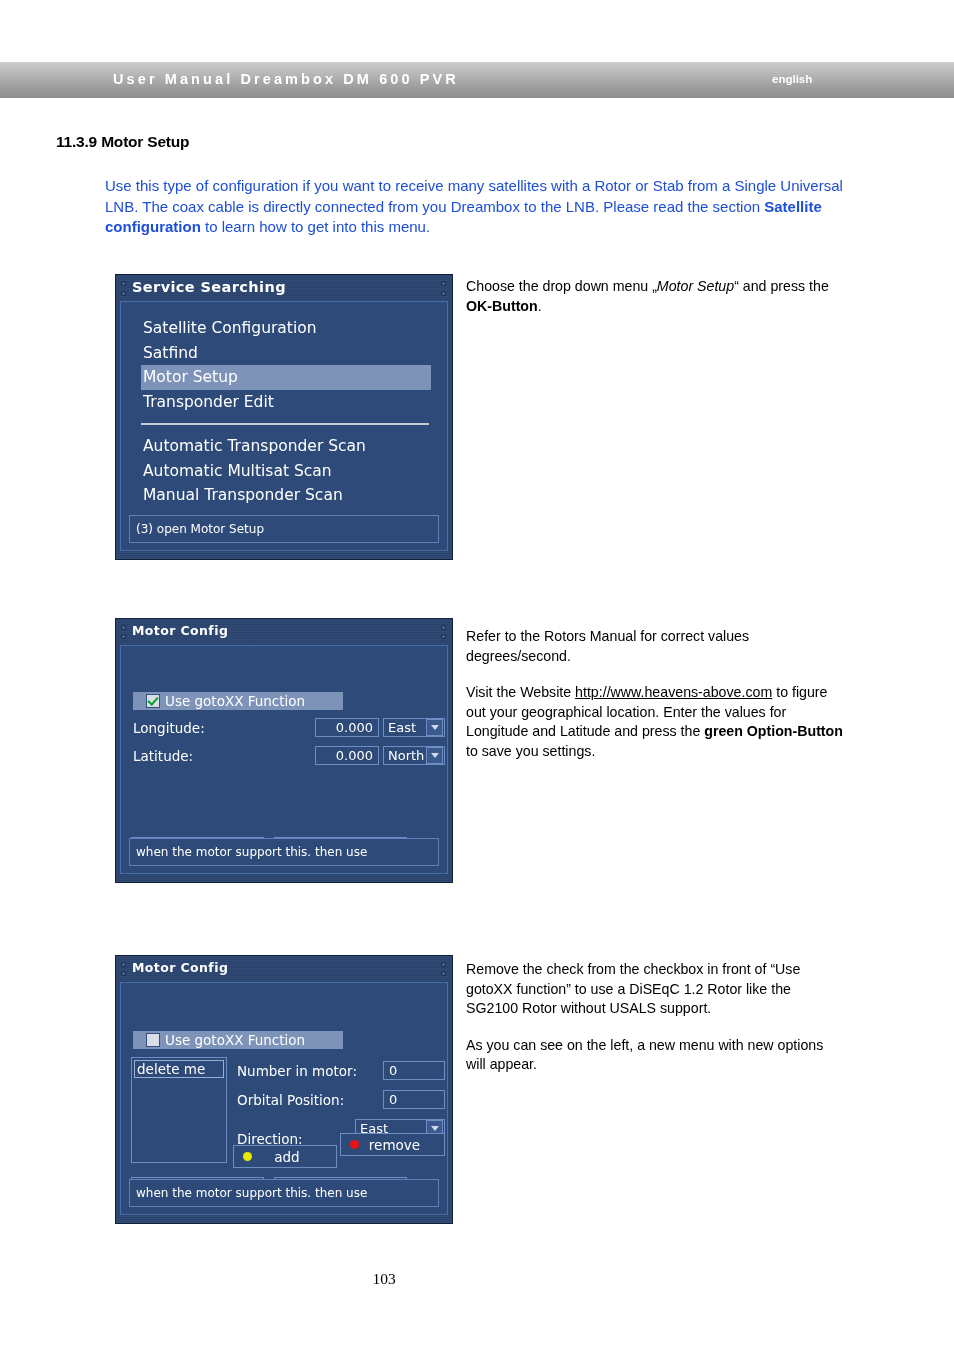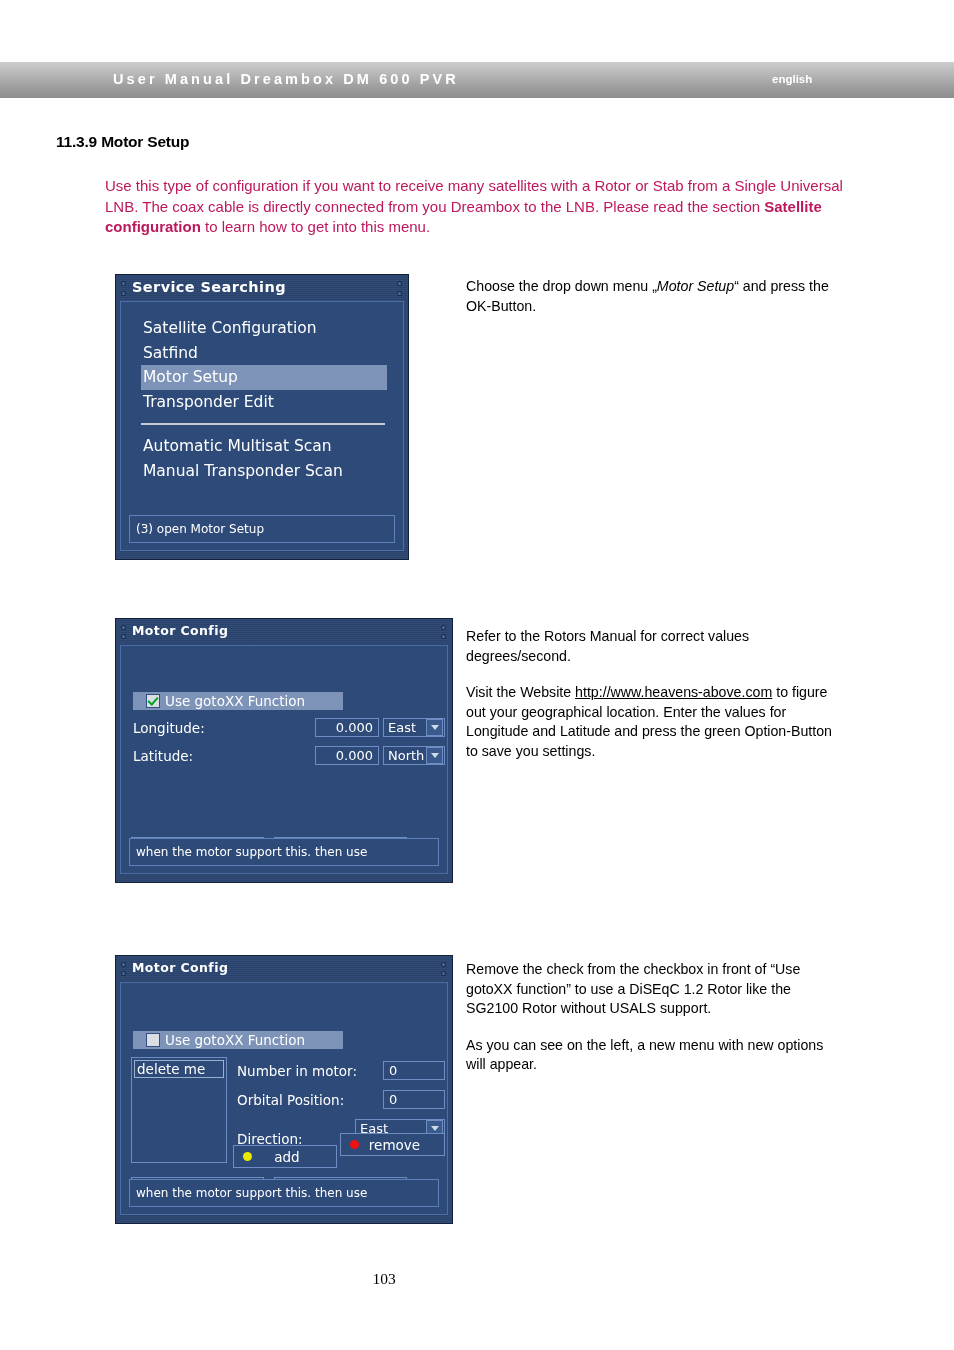--- a/index.html
+++ b/index.html
@@ -56,31 +56,31 @@
   }
 
   
   .intro-para {
     position: absolute;
     left: 105px;
     top: 176px;
     width: 740px;
     font-size: 15px;
     line-height: 20.5px;
-    color: #be185d;
+    color: #1d4ed8;
   }
   .intro-para b { font-weight: bold; }
 
   .side-note {
     position: absolute;
     font-size: 14.2px;
     line-height: 19.5px;
     color: #000000;
   }
-  .side-note b { font-weight: normal; }
+  .side-note b { font-weight: bold; }
   .side-note i { font-style: italic; }
   .side-note .link {
     text-decoration: underline;
   }
   .side-note p { margin: 0; }
   .side-note p + p { margin-top: 17px; }
 
   #note-1 { left: 466px; top: 277px;  width: 380px; }
   #note-2 { left: 466px; top: 627px;  width: 380px; }
   #note-3 { left: 466px; top: 960px;  width: 380px; }
@@ -109,21 +109,21 @@
   }
   .osd::before{
     content:"";
     position:absolute;
     left:0;top:0;right:0;bottom:0;
     background-image:
       repeating-linear-gradient(0deg, rgba(255,255,255,0.035) 0 1px, rgba(0,0,0,0.03) 1px 2px);
     pointer-events:none;
   }
 
-  #osd-1 { left: 115px; top: 274px;  width: 294px; height: 286px; }
+  #osd-1 { left: 115px; top: 274px;  width: 338px; height: 286px; }
   #osd-2 { left: 115px; top: 618px;  width: 338px; height: 265px; }
   #osd-3 { left: 115px; top: 955px;  width: 338px; height: 269px; }
 
   .osd-titlebar {
     position: relative;
     height: 22px;
     padding-left: 12px;
     font-size: 14.5px;
     font-weight: bold;
     color: #ffffff;
@@ -325,20 +325,21 @@
     <span class="osd-screw" style="right:3px;top:13px;"></span>
     <span>Service Searching</span>
   </div>
   <div class="osd-body">
     <div class="menu-list">
       <div class="menu-item">Satellite Configuration</div>
       <div class="menu-item">Satfind</div>
       <div class="menu-item selected">Motor Setup</div>
       <div class="menu-item">Transponder Edit</div>
       <div class="menu-sep"></div>
+      <div class="menu-item">Automatic Transponder Scan</div>
       <div class="menu-item">Automatic Multisat Scan</div>
       <div class="menu-item">Manual Transponder Scan</div>
     </div>
     <div class="osd-hintbar">(3) open Motor Setup</div>
   </div>
 </div>
 
 <div class="side-note" id="note-1">
   <p><span>Choose the drop down menu „</span><i>Motor Setup</i><span>“ and press the </span><b>OK-Button</b><span>.</span></p>
 </div>

